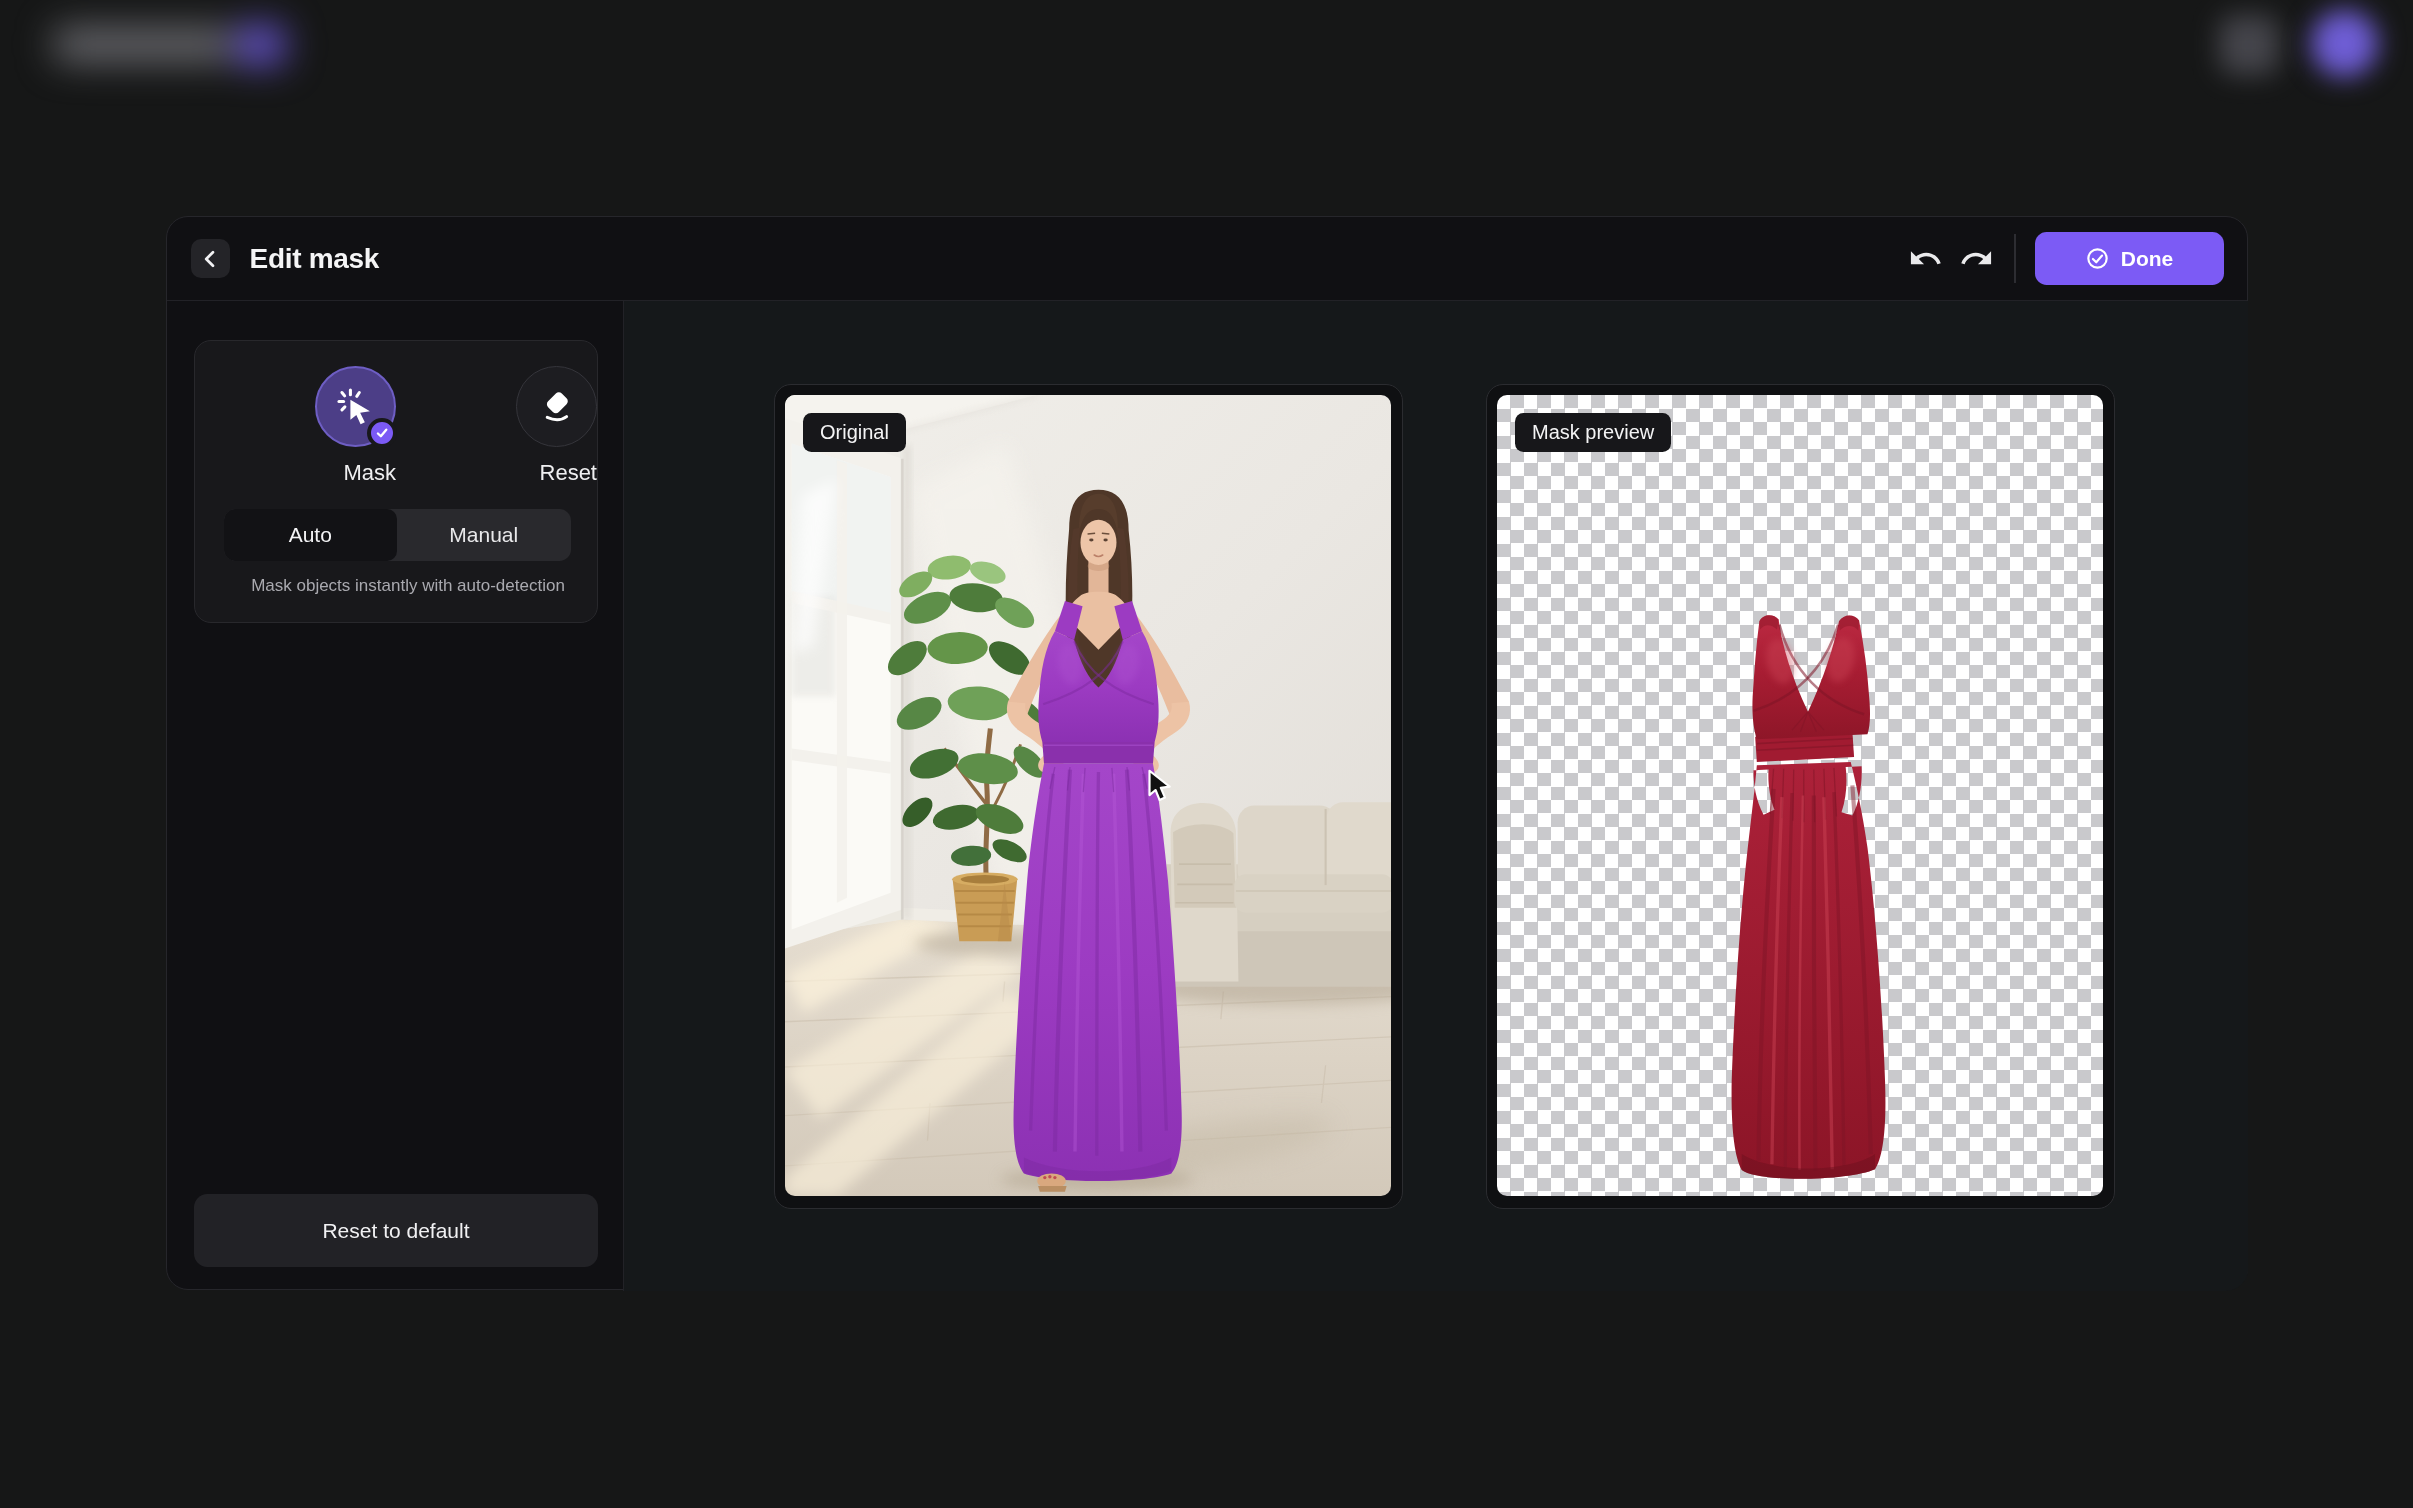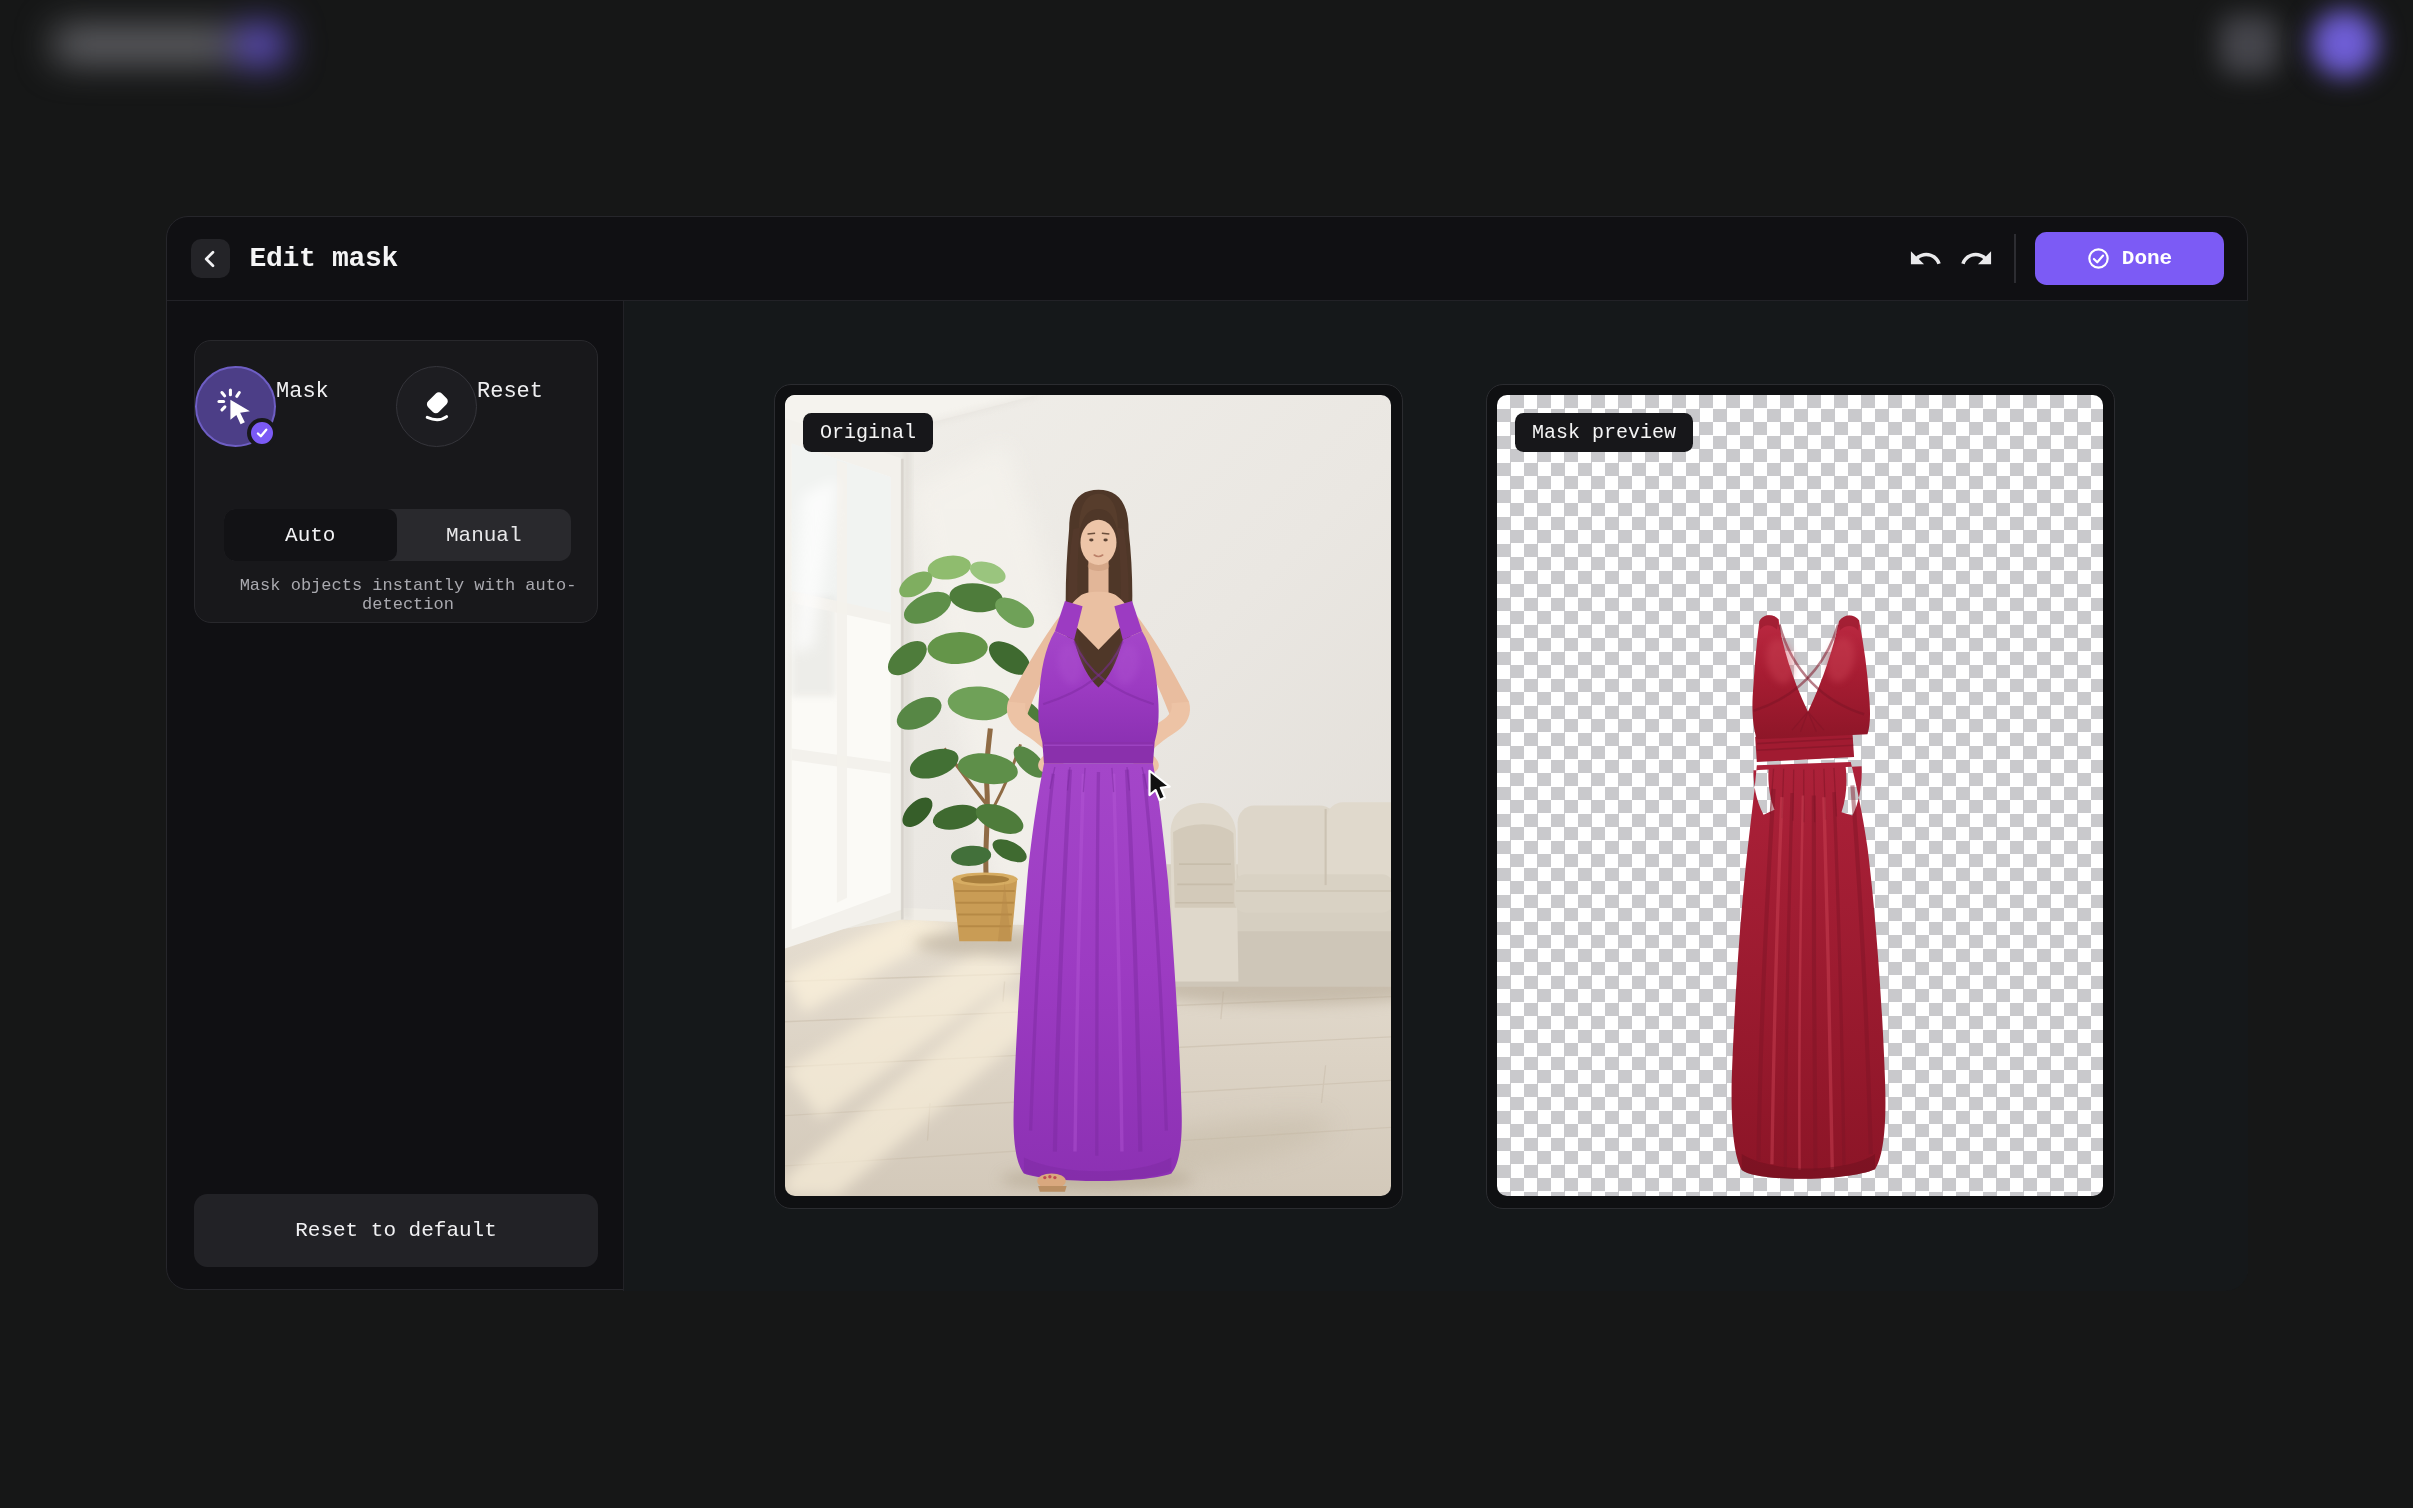--- a/index.html
+++ b/index.html
@@ -1,18 +1,18 @@
 <!DOCTYPE html>
 <html style="font-size:13.4px"><head>
 <meta charset="utf-8">
 <style>
   html,body{margin:0;padding:0;background:#161717;}
   *{box-sizing:border-box;}
   .stage{position:relative;width:2413px;height:1508px;background:#161717;overflow:hidden;
-         font-family:Liberation Mono, monospace;color:#F2F2F4;}
+         font-family:Liberation Sans, sans-serif;color:#F2F2F4;}
 
   
   .logo-blur{position:absolute;left:42px;top:8.4px;width:260px;height:70px;filter:blur(18.4px);}
   .logo-blur .lb1{position:absolute;left:11.7px;top:18.4px;width:178px;height:35px;border-radius:8.4px;background:#83838a;opacity:.75;}
   .logo-blur .lb2{position:absolute;left:194px;top:17px;width:49px;height:40px;border-radius:11.7px;background:#6a57d8;opacity:.95;}
   .menu-blur{position:absolute;left:2219px;top:15px;width:60px;height:60px;border-radius:15px;background:#4a4a51;filter:blur(13.4px);opacity:.9;}
   .avatar-blur{position:absolute;left:2311px;top:10px;width:67px;height:67px;border-radius:50%;background:#6f5ed6;filter:blur(12.6px);}
 
   
   .panel{position:absolute;left:166px;top:216px;width:2082px;height:1074px;background:#101013;
@@ -29,21 +29,21 @@
   .vdiv{width:1.7px;height:49px;background:#2d2d32;margin:0 18.4px;}
   .done-btn{width:189px;height:53px;border:none;border-radius:11.7px;background:#7c5bf5;color:#fff;
             font-family:inherit;font-size:21px;font-weight:600;display:flex;align-items:center;
             justify-content:center;gap:11px;cursor:pointer;}
 
   
   .sidebar{position:absolute;left:0;top:84px;width:457px;height:990px;border-right:0.8px solid #222227;}
   .tools-card{position:absolute;left:27px;top:39px;width:404px;height:283px;background:#18181b;
               border:0.8px solid #28282c;border-radius:17px;}
   .tool-row{display:flex;padding-top:25px;}
-  .tool{width:50%;display:flex;align-items:flex-start;cursor:pointer;}
+  .tool{width:50%;display:flex;flex-direction:column;align-items:flex-end;cursor:pointer;}
   .tool-circle{position:relative;width:81px;height:81px;border-radius:50%;display:flex;align-items:center;justify-content:center;}
   .mask-circle{background:#4c3e87;border:2.1px solid #6e5ec4;}
   .remove-circle{background:#1d1d21;border:1.7px solid #35353b;}
   .tool-badge{position:absolute;right:-3.4px;bottom:-3.4px;width:30px;height:30px;border-radius:50%;
               background:#7b5af5;border:4.2px solid #18181b;display:flex;align-items:center;justify-content:center;}
   .tool-label{margin-top:13.4px;font-size:22px;color:#EFEFF1;}
   .segmented{position:absolute;left:28.5px;top:168px;width:347px;height:52px;border-radius:11.7px;
              background:#29292d;display:flex;overflow:hidden;}
   .seg{flex:1;display:flex;align-items:center;justify-content:center;font-size:21px;font-weight:500;
        color:#e8e8ea;cursor:pointer;}

